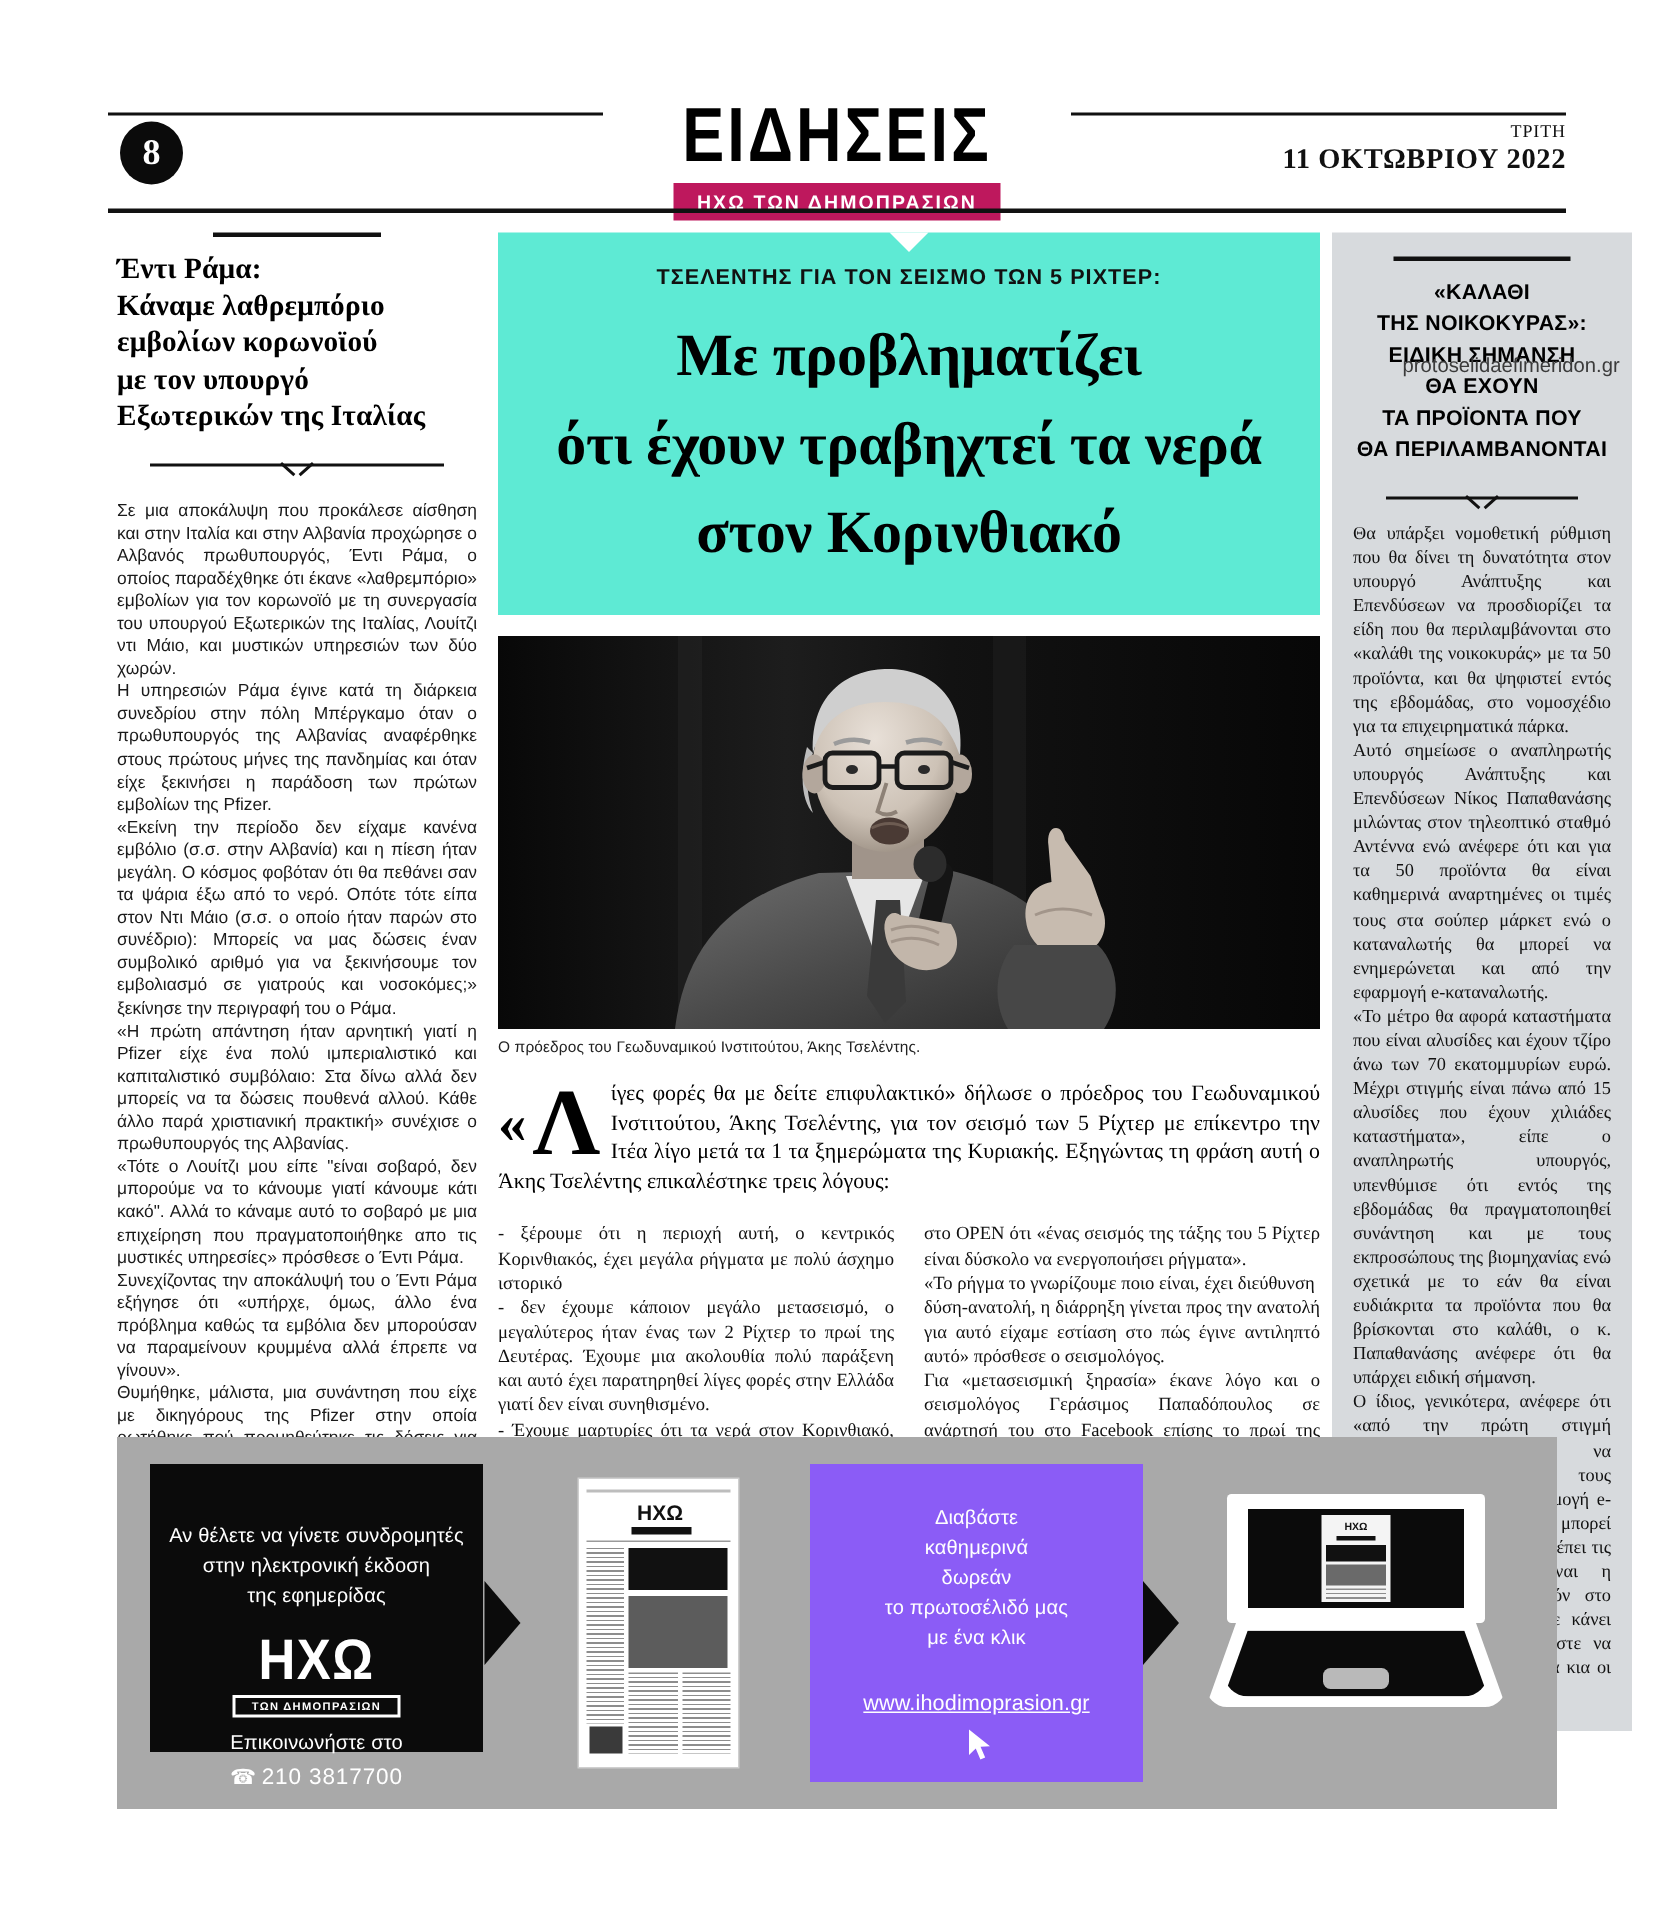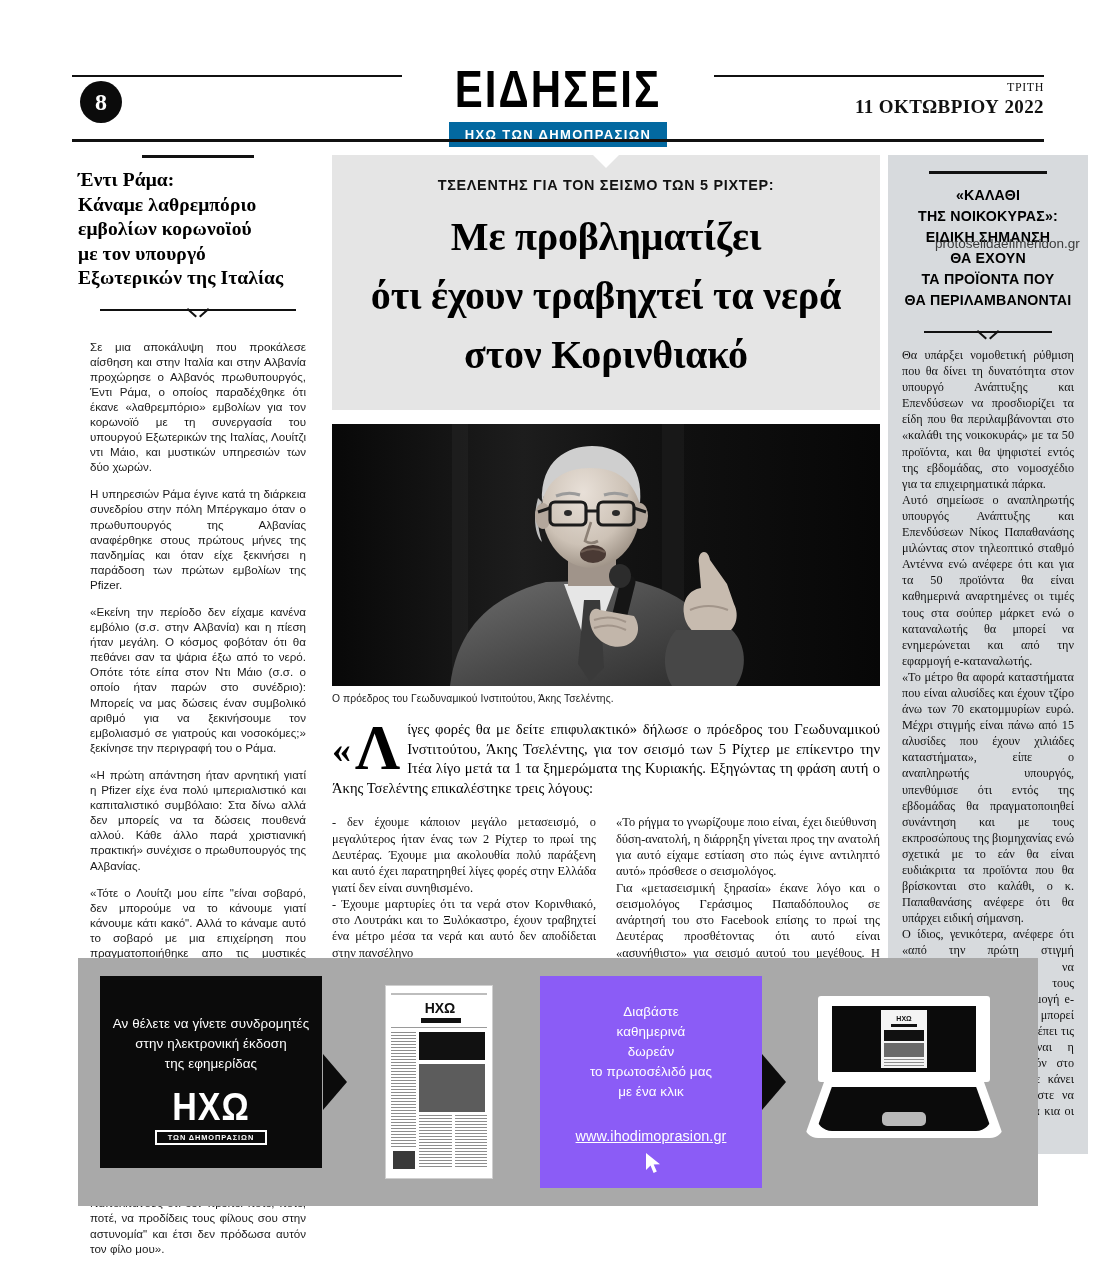--- a/index.html
+++ b/index.html
@@ -21,21 +21,21 @@
     font-size:24px;font-weight:bold;display:flex;align-items:center;justify-content:center;
     letter-spacing:0;
   }
   .mh-center{position:absolute;left:0;right:0;top:0;text-align:center;}
   .mh-title{
     font-family:"Liberation Sans",sans-serif;font-weight:bold;font-size:42px;
     letter-spacing:2px;color:#000;line-height:46px;
     transform:scaleY(1.22);transform-origin:top center;display:inline-block;
   }
   .mh-sub{
-    display:inline-block;background:#0369a1;color:#fff;
+    display:inline-block;background:#be185d;color:#fff;
     font-family:"Liberation Sans",sans-serif;font-weight:bold;font-size:13px;
     letter-spacing:1.4px;padding:5px 16px 5px 16px;margin-top:14px;
   }
   .mh-date{position:absolute;right:0;top:16px;text-align:right;line-height:19px;}
   .mh-date .d1{font-family:"Liberation Serif",serif;font-size:12px;letter-spacing:.6px;color:#111;}
   .mh-date .d2{font-family:"Liberation Serif",serif;font-size:19px;font-weight:bold;letter-spacing:.4px;color:#111;}
   .mh-bottom-rule{position:absolute;left:72px;top:139px;width:972px;height:3px;background:#111;}
 
   
   .col-left{position:absolute;left:78px;top:155px;width:240px;}
@@ -56,24 +56,24 @@
   .side-divider .chev:before,.side-divider .chev:after{
     content:"";position:absolute;top:0;width:12px;height:2px;background:#111;
   }
   .side-divider .chev:before{left:-1px;transform:rotate(42deg);transform-origin:left top;}
   .side-divider .chev:after{right:-1px;transform:rotate(-42deg);transform-origin:right top;}
 
   .side-body{
     font-family:"Liberation Sans",sans-serif;font-size:11.6px;line-height:15.1px;
     color:#1a1a1a;text-align:justify;
   }
-  .side-body p{margin:12px;}
-
-  
-  .kicker-box{background:#e5e5e5;padding:22px 18px 26px 18px;position:relative;}
+  .side-body p{margin:0;}
+
+  
+  .kicker-box{background:#5eead4;padding:22px 18px 26px 18px;position:relative;}
   .kicker-notch{
     position:absolute;left:50%;top:0;margin-left:-13px;width:0;height:0;
     border-left:13px solid transparent;border-right:13px solid transparent;
     border-top:13px solid #ffffff;
   }
   .kicker{
     text-align:center;font-family:"Liberation Sans",sans-serif;font-weight:bold;
     font-size:14.4px;letter-spacing:.7px;color:#111;margin-bottom:14px;
   }
   .headline{
@@ -331,20 +331,21 @@
     <div class="caption">Ο πρόεδρος του Γεωδυναμικού Ινστιτούτου, Άκης Τσελέντης.</div>
 
     <div class="lead">
       <span class="guill">«</span>
       <span class="dropcap">Λ</span>
       <span>ίγες φορές θα με δείτε επιφυλακτικό» δήλωσε ο πρόεδρος του Γεωδυναμικού Ινστιτούτου, Άκης Τσελέντης, για τον σεισμό των 5 Ρίχτερ με επίκεντρο την Ιτέα λίγο μετά τα 1 τα ξημερώματα της Κυριακής. Εξηγώντας τη φράση αυτή ο Άκης Τσελέντης επικαλέστηκε τρεις λόγους:</span>
     </div>
 
     <div class="body2">
       <div>
+          <p>- ξέρουμε ότι η περιοχή αυτή, ο κεντρικός Κορινθιακός, έχει μεγάλα ρήγματα με πολύ άσχημο ιστορικό</p>
           <p>- δεν έχουμε κάποιον μεγάλο μετασεισμό, ο μεγαλύτερος ήταν ένας των 2 Ρίχτερ το πρωί της Δευτέρας. Έχουμε μια ακολουθία πολύ παράξενη και αυτό έχει παρατηρηθεί λίγες φορές στην Ελλάδα γιατί δεν είναι συνηθισμένο.</p>
           <p>- Έχουμε μαρτυρίες ότι τα νερά στον Κορινθιακό, στο Λουτράκι και το Ξυλόκαστρο, έχουν τραβηχτεί ένα μέτρο μέσα τα νερά και αυτό δεν αποδίδεται στην πανσέληνο</p>
           <p>Στην ερώτηση, ωστόσο, αν ανησυχεί για ενεργοποίηση άλλων ρηγμάτων, ο κ. Τσελέντης είπε στο OPEN ότι «ένας σεισμός της τάξης του 5 Ρίχτερ είναι δύσκολο να ενεργοποιήσει ρήγματα».</p>
           <p>«Το ρήγμα το γνωρίζουμε ποιο είναι, έχει διεύθυνση</p>
         </div>
       <div>
           <p>δύση-ανατολή, η διάρρηξη γίνεται προς την ανατολή για αυτό είχαμε εστίαση στο πώς έγινε αντιληπτό αυτό» πρόσθεσε ο σεισμολόγος.</p>
           <p>Για «μετασεισμική ξηρασία» έκανε λόγο και ο σεισμολόγος Γεράσιμος Παπαδόπουλος σε ανάρτησή του στο Facebook επίσης το πρωί της Δευτέρας προσθέτοντας ότι αυτό είναι «ασυνήθιστο» για σεισμό αυτού του μεγέθους. Η μετασεισμική "ξηρασία" στον Κορινθιακό συνεχίζεται. Μεγαλύτερος μετασεισμός μόνο 2 μέχρι τώρα. Ασυνήθιστο για κύριο σεισμό 5,1.</p>
         </div>
     </div>
@@ -369,20 +370,26 @@
 
   <div class="watermark">protoselidaefimeridon.gr</div>
 
   <div class="ad">
 
     <div class="ad-panel1">
       <div class="ad-text p1-text">Αν θέλετε να γίνετε συνδρομητές<br>στην ηλεκτρονική έκδοση<br>της εφημερίδας</div>
       <div class="p1-logo">
         <span class="lw">ΗΧΩ</span>
         <span class="lsub">ΤΩΝ ΔΗΜΟΠΡΑΣΙΩΝ</span>
+      </div>
+      <div class="ad-text p1-contact">
+        <div>Επικοινωνήστε στο</div>
+        <div class="p1-phone">
+          <span class="phone-ico">☎</span><span>210 3817700</span>
+        </div>
       </div>
     </div>
 
     <div class="ad-arrow1"></div>
 
     <div class="ad-thumb">
       <div class="np">
         <div class="np-inner">
           <div class="np-topline"></div>
           <div class="np-mast">ΗΧΩ</div>

